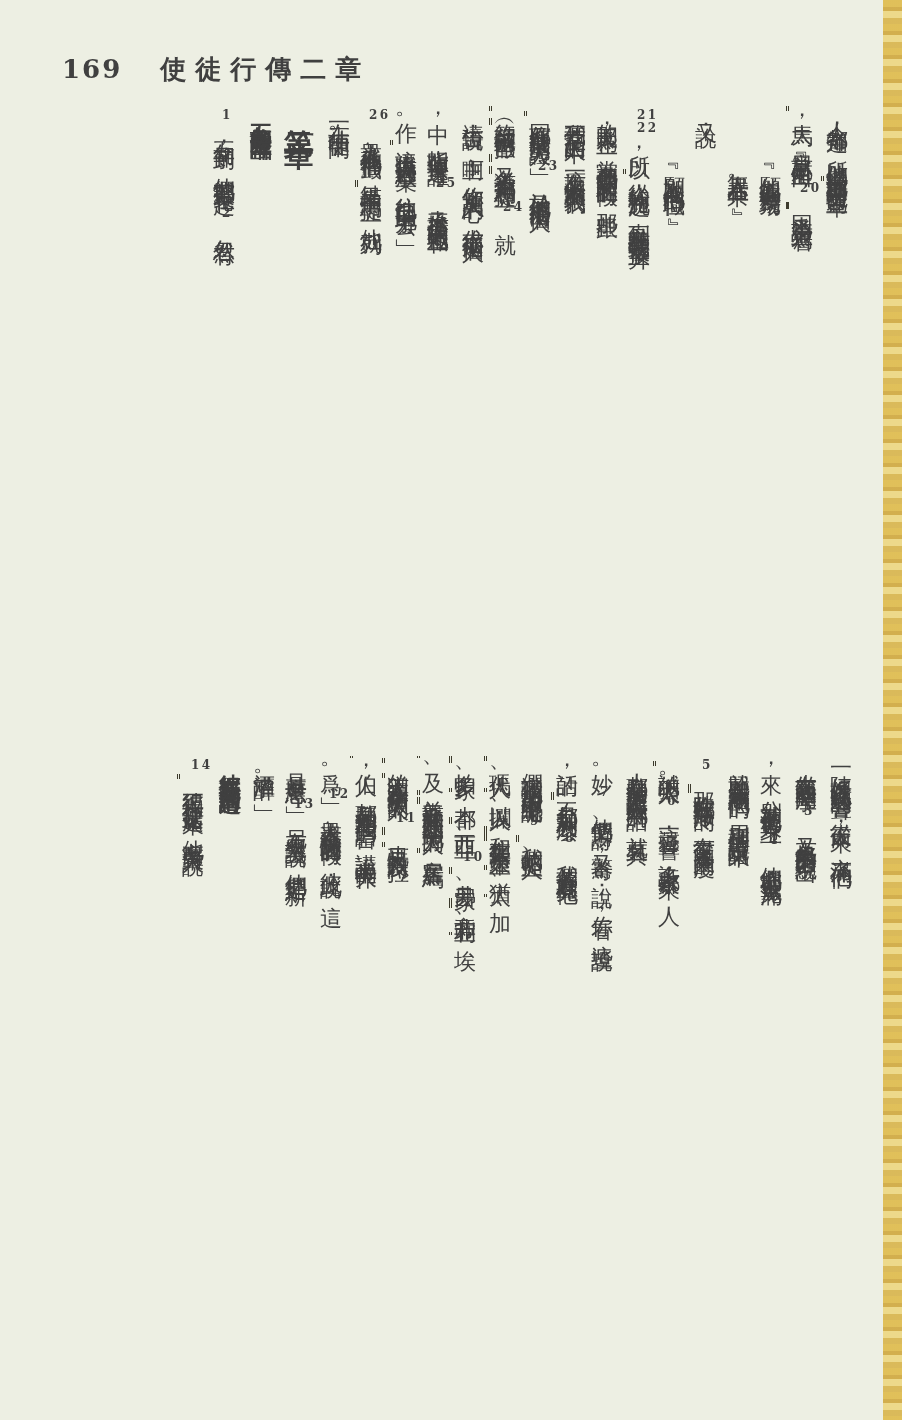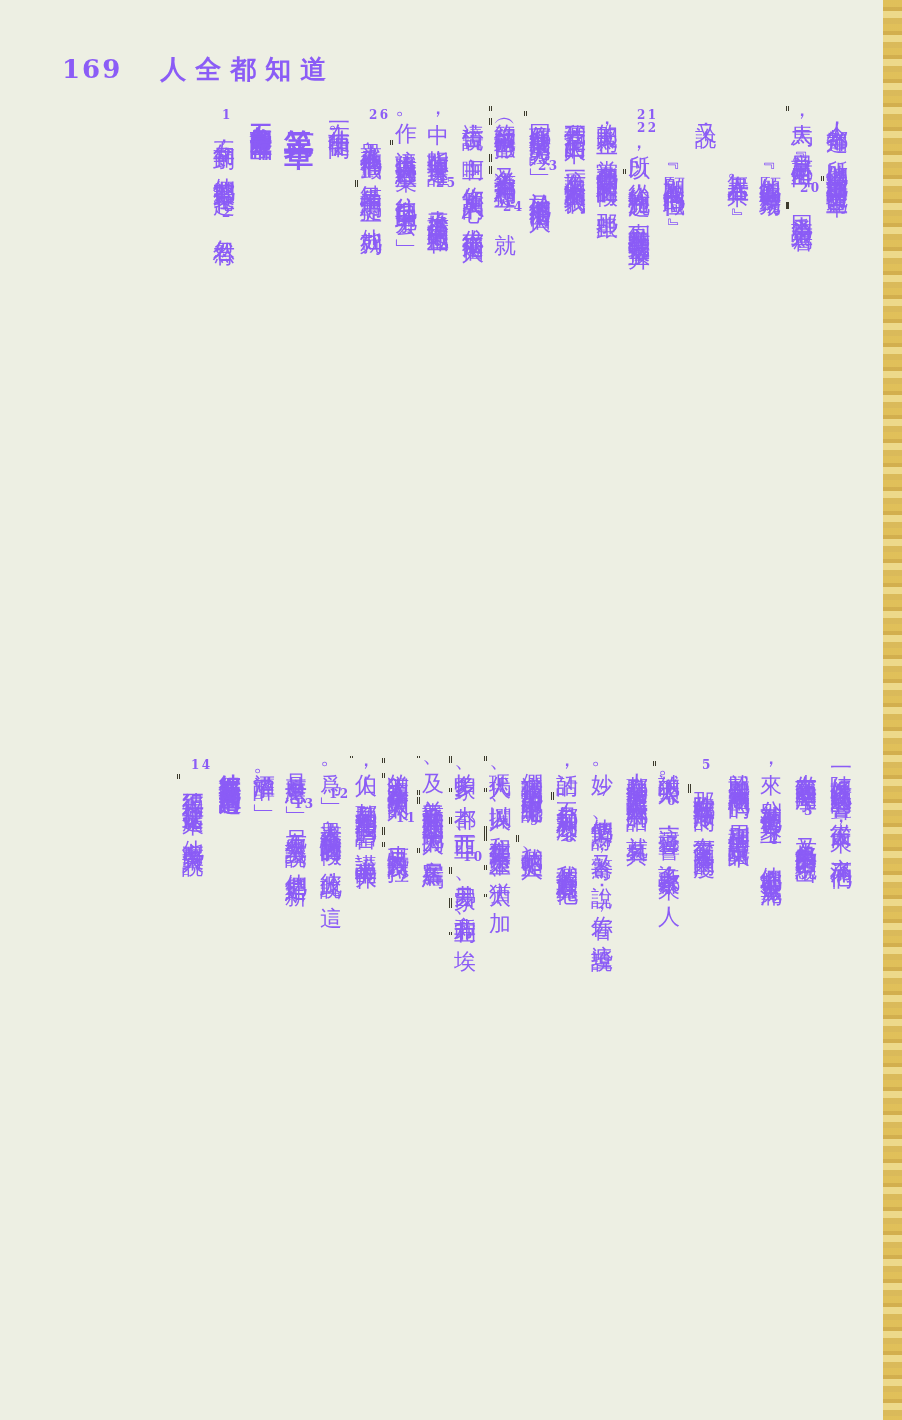--- a/index.html
+++ b/index.html
@@ -1,20 +1,20 @@
 <!DOCTYPE html>
 <html><head>
 <meta charset="utf-8">
 <style>
   html,body { margin:0; padding:0; background:#888; }
   .page {
     position:relative;
     width:902px; height:1420px;
     background:#edefe3;
-    color:#8b5cf6;
+    color:#404040;
     font-family:"DejaVu Serif","Liberation Serif",serif;
     overflow:hidden;
   }
   
   .scan-edge {
     position:absolute; top:0; right:0; width:19px; height:100%;
     background:
       repeating-linear-gradient(180deg,
         rgba(222,186,74,.9) 0 7px,
         rgba(205,163,52,.85) 7px 11px,
@@ -71,21 +71,21 @@
   .bm { border-left:3px dotted #3c3a2c; padding-left:1px; }
 </style>
 </head>
 <body>
 
 <div class="page">
   <div class="scan-edge"></div>
 
   <div class="page-header">
     <span class="pgnum">169</span>
-    <span class="rtitle">人全都知道</span>
+    <span class="rtitle">使徒行傳二章</span>
   </div>
 
   <div id="upper-block" class="vblock">
       <p class="col"><span>人全都知道，所以他們按當地的話稱那塊田爲</span><span class="pn">亞革</span></p>
       <p class="col"><span class="pn">大馬</span><span>，意思就是『血田』。</span><span class="vnum">20</span><span>因爲</span><span class="bm">詩篇</span><span>上寫着：</span></p>
       <p class="col" style="padding-top: 50px;"><span>『願他的住處變爲荒場，</span></p>
       <p class="col" style="padding-top: 50px;"><span>無人居在其中。』</span></p>
       <p class="col"><span>又說：</span></p>
       <p class="col" style="padding-top: 50px;"><span>『願別人取代他的職位。』</span></p>
       <p class="col"><span class="vnum">21 22</span><span>所以，從</span><span class="pn">約翰</span><span>施洗起，直到主離開我們被接上升</span></p>

